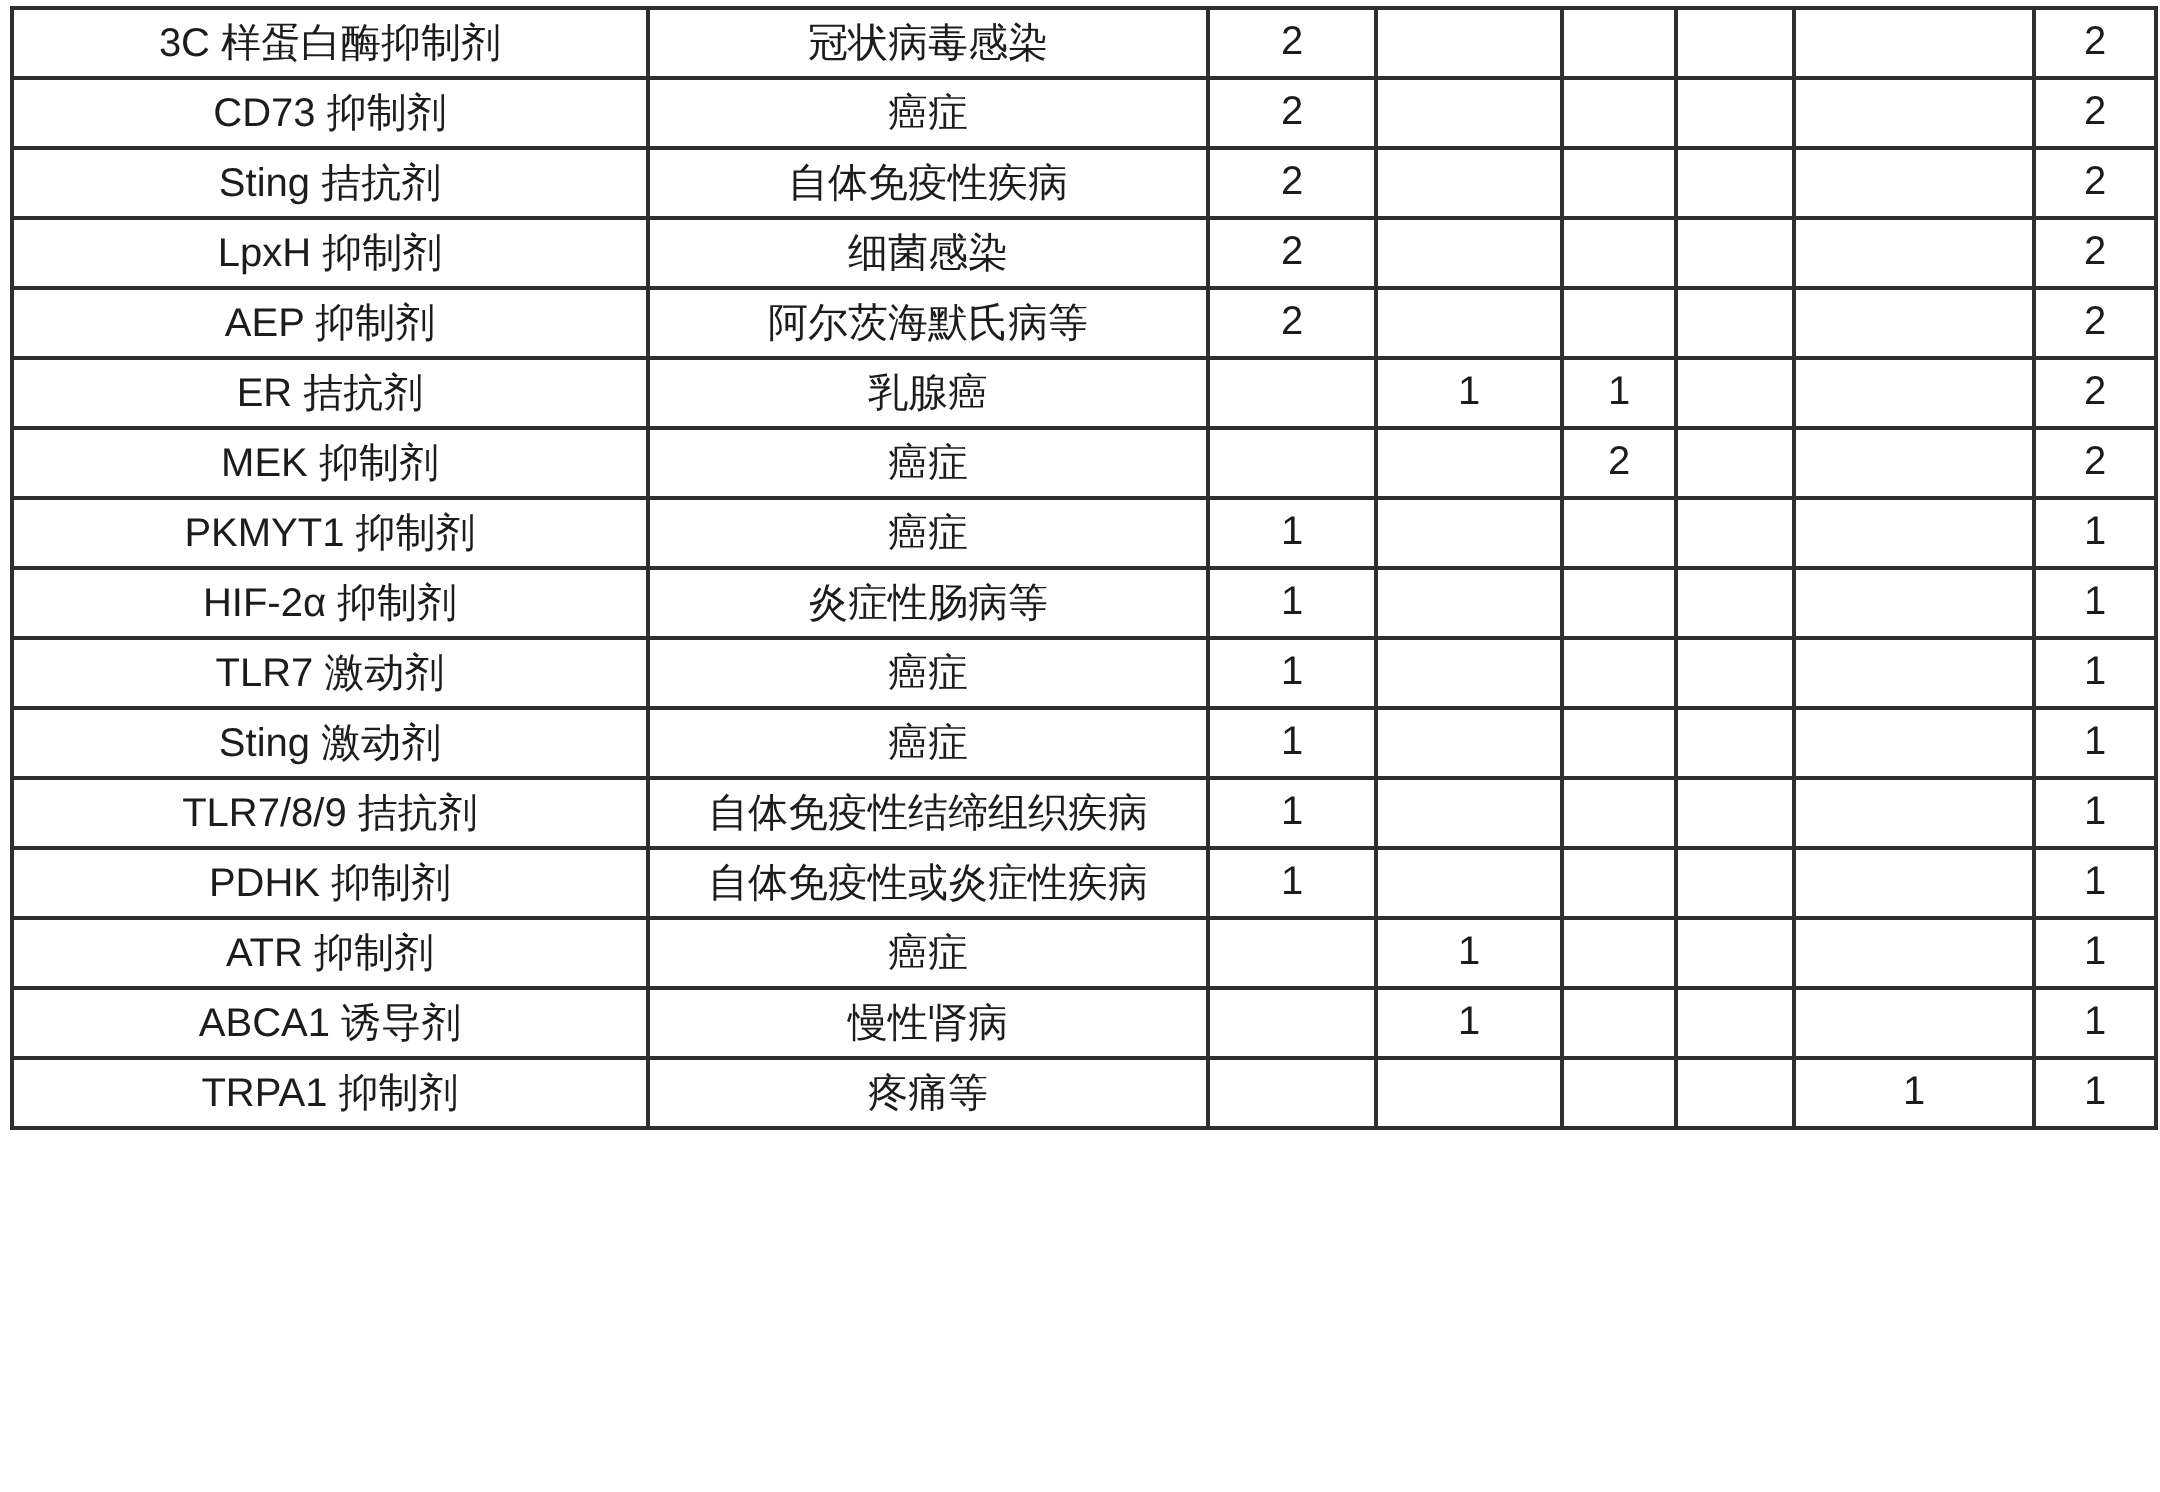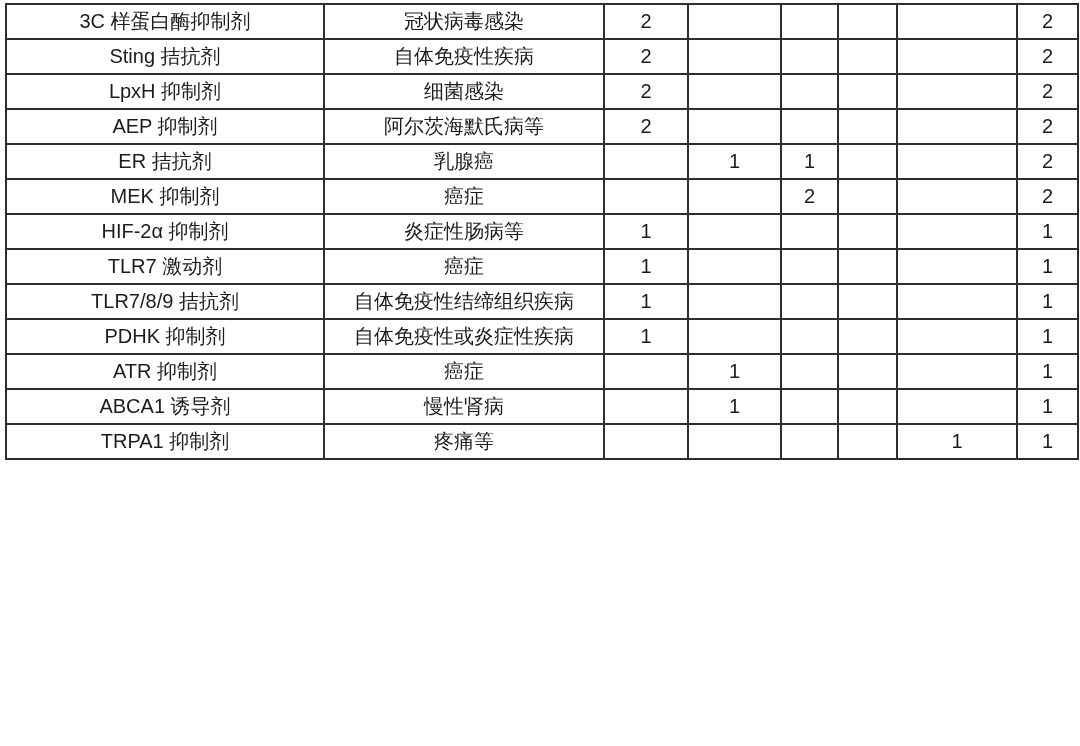--- a/index.html
+++ b/index.html
@@ -65,20 +65,30 @@
     <td>3C 样蛋白酶抑制剂</td>
     <td>冠状病毒感染</td>
     <td>2</td>
     <td></td>
     <td></td>
     <td></td>
     <td></td>
     <td>2</td>
   </tr>
         <tr>
+    <td>CD73 抑制剂</td>
+    <td>癌症</td>
+    <td>2</td>
+    <td></td>
+    <td></td>
+    <td></td>
+    <td></td>
+    <td>2</td>
+  </tr>
+        <tr>
     <td>Sting 拮抗剂</td>
     <td>自体免疫性疾病</td>
     <td>2</td>
     <td></td>
     <td></td>
     <td></td>
     <td></td>
     <td>2</td>
   </tr>
         <tr>
@@ -115,31 +125,51 @@
     <td>MEK 抑制剂</td>
     <td>癌症</td>
     <td></td>
     <td></td>
     <td>2</td>
     <td></td>
     <td></td>
     <td>2</td>
   </tr>
         <tr>
+    <td>PKMYT1 抑制剂</td>
+    <td>癌症</td>
+    <td>1</td>
+    <td></td>
+    <td></td>
+    <td></td>
+    <td></td>
+    <td>1</td>
+  </tr>
+        <tr>
     <td>HIF-2α 抑制剂</td>
     <td>炎症性肠病等</td>
     <td>1</td>
     <td></td>
     <td></td>
     <td></td>
     <td></td>
     <td>1</td>
   </tr>
         <tr>
     <td>TLR7 激动剂</td>
+    <td>癌症</td>
+    <td>1</td>
+    <td></td>
+    <td></td>
+    <td></td>
+    <td></td>
+    <td>1</td>
+  </tr>
+        <tr>
+    <td>Sting 激动剂</td>
     <td>癌症</td>
     <td>1</td>
     <td></td>
     <td></td>
     <td></td>
     <td></td>
     <td>1</td>
   </tr>
         <tr>
     <td>TLR7/8/9 拮抗剂</td>

